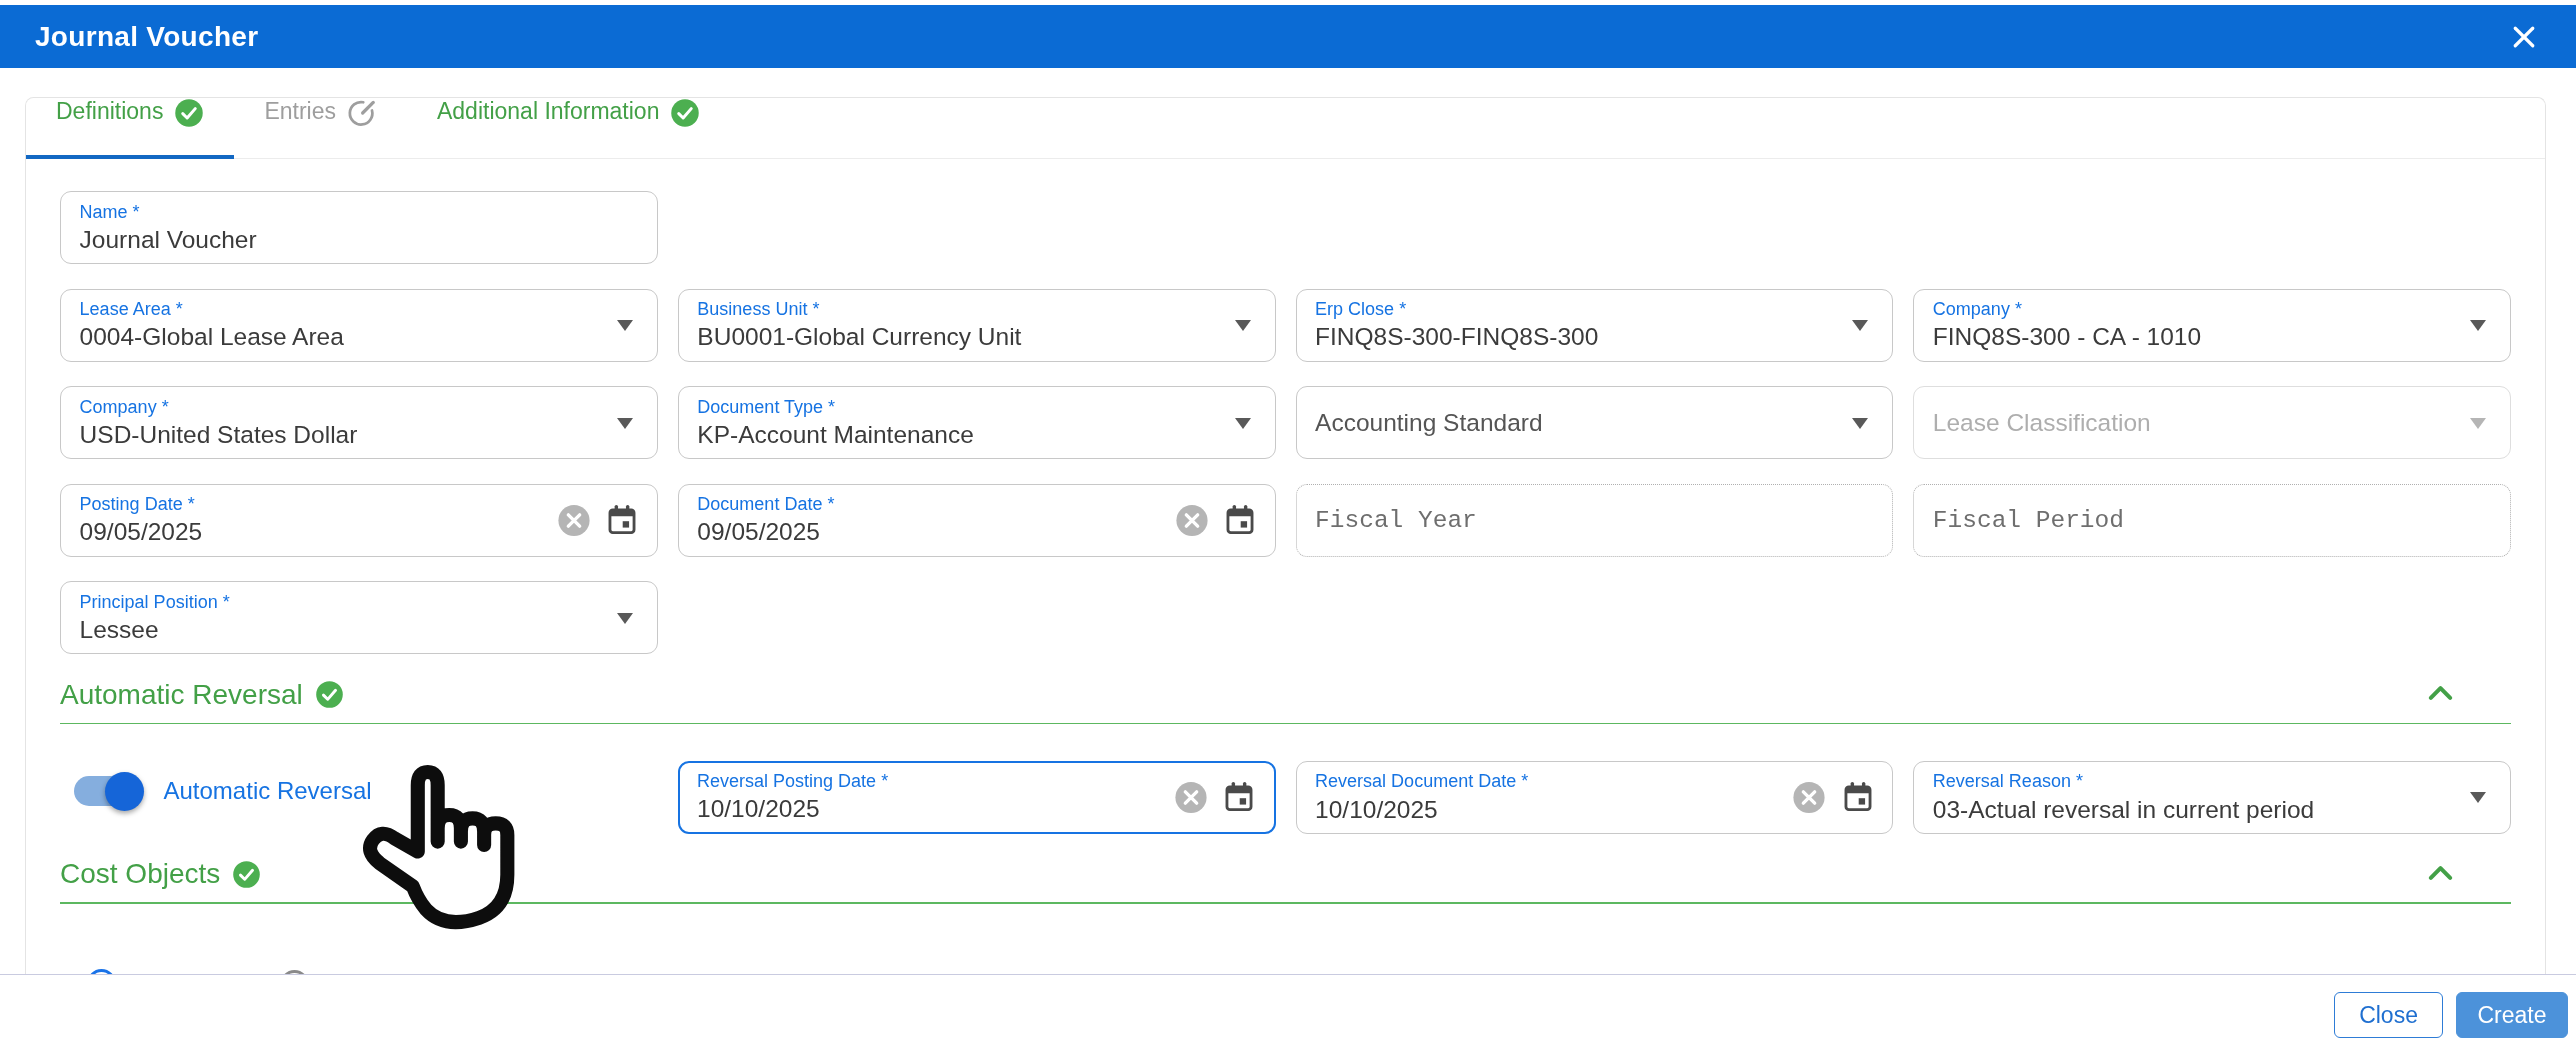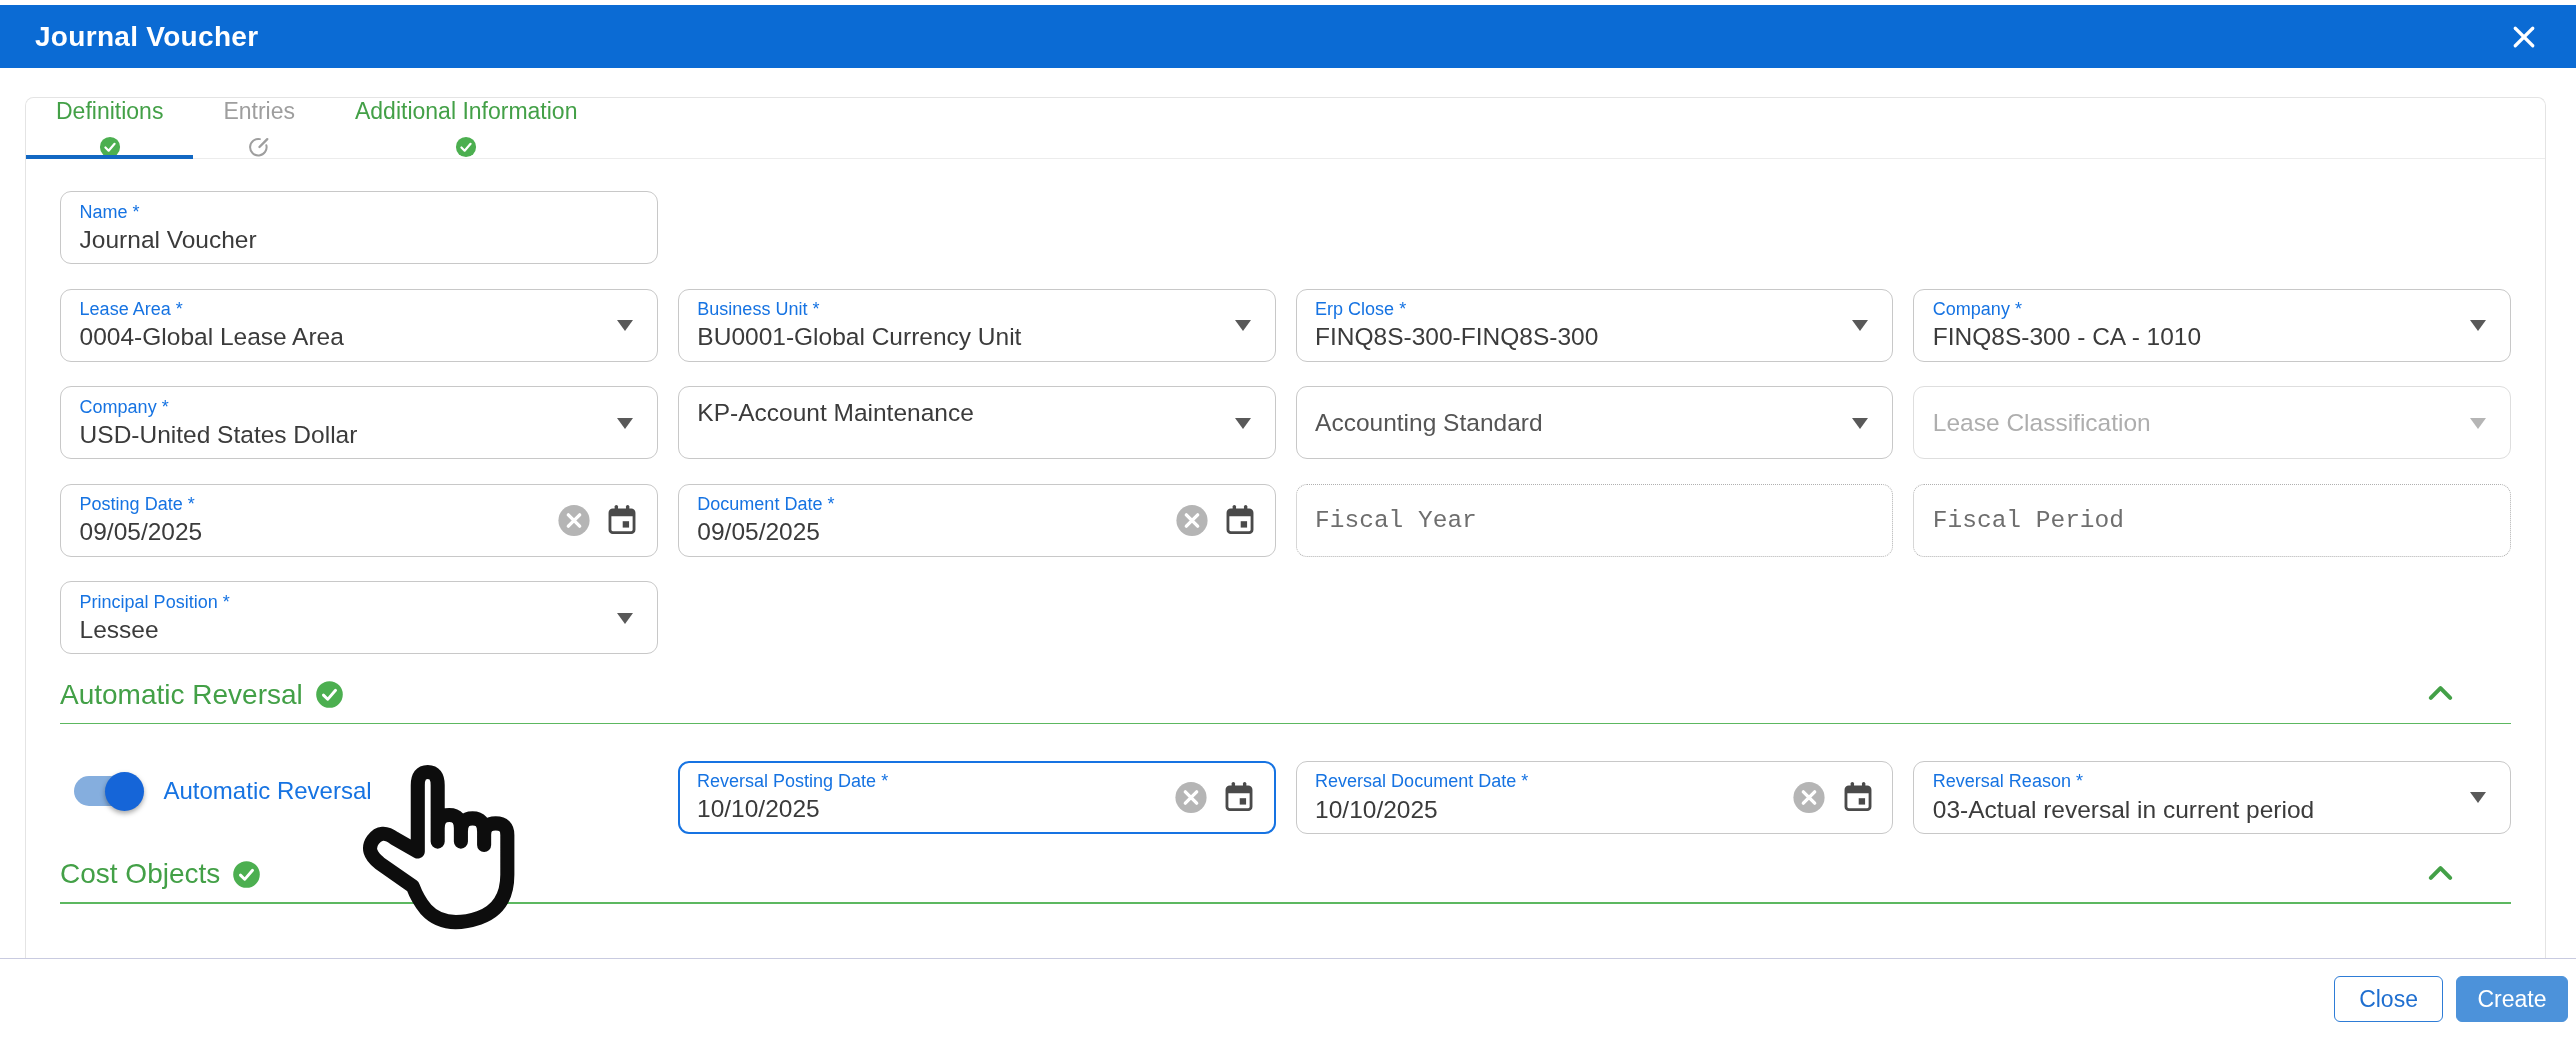--- a/index.html
+++ b/index.html
@@ -20,21 +20,21 @@
 
   
   .card {
     position:absolute; left:25px; right:30px; top:97px; bottom:81px;
     background:#fff; border:0.8px solid #e4e4e4; border-bottom:none;
     border-radius:8.5px 8.5px 0 0; overflow:hidden;
   }
 
   
   .tabs { height:61px; display:flex; align-items:stretch; border-bottom:0.8px solid #ececec; }
-  .tab { display:flex; align-items:center; gap:11px; padding:0 30px; font-size:23px; position:relative; cursor:pointer;flex-direction:column; }
+  .tab { display:flex; align-items:flex-start; gap:11px; padding:0 30px; font-size:23px; position:relative; cursor:pointer; }
   .tab.complete { color:#43a047; }
   .tab.muted { color:#9e9e9e; }
   .tab.active::after { content:""; position:absolute; left:0; right:0; bottom:-0.8px; height:4.2px; background:#1268c3; }
 
   
   .grid {
     display:grid; grid-template-columns:repeat(4,1fr);
     column-gap:20px; row-gap:24.5px; padding:32px 34px 0 34px;
   }
   .field {
@@ -77,21 +77,21 @@
   }
   .toggle-label { font-size:24px; color:#1673e2; }
 
   
   .radio { position:absolute; width:29px; height:29px; border-radius:50%; background:#fff; z-index:1; }
   .radio.sel { border:3.4px solid #1a73e8; }
   .radio.unsel { border:3.4px solid #8a8a8a; }
 
   
   .footer {
-    position:absolute; left:0; right:0; bottom:16px; height:81px; background:#fff;
+    position:absolute; left:0; right:0; bottom:0; height:81px; background:#fff;
     border-top:0.8px solid #c9cbe0; display:flex; align-items:center; justify-content:flex-end;
     gap:13.5px; padding-right:8.5px; z-index:5;
   }
   .btn { height:46px; border-radius:6px; font-size:23px; display:flex; align-items:center; justify-content:center; cursor:pointer; font-family:inherit; }
   .btn-close { background:#fff; border:1.4px solid #2e7cd6; color:#1f6fd0; padding:0 24px; }
   .btn-create { background:#4c92da; border:1.4px solid #4c92da; color:#fff; padding:0 20px; }
 
   
   .hand { position:absolute; left:358px; top:762px; z-index:50; pointer-events:none; }
 </style>
@@ -164,20 +164,21 @@
       <div class="f-value">FINQ8S-300 - CA - 1010</div>
       <span class="dd-arrow"></span>
     </div>
 
     <div class="field">
       <div class="f-label">Company *</div>
       <div class="f-value">USD-United States Dollar</div>
       <span class="dd-arrow"></span>
     </div>
     <div class="field">
+      <div class="f-label">Document Type *</div>
       <div class="f-value">KP-Account Maintenance</div>
       <span class="dd-arrow"></span>
     </div>
     <div class="field placeholder-only">
       <div class="f-value">Accounting Standard</div>
       <span class="dd-arrow"></span>
     </div>
     <div class="field placeholder-only disabled">
       <div class="f-value">Lease Classification</div>
       <span class="dd-arrow" style="border-top-color:#b5b5b5"></span>

